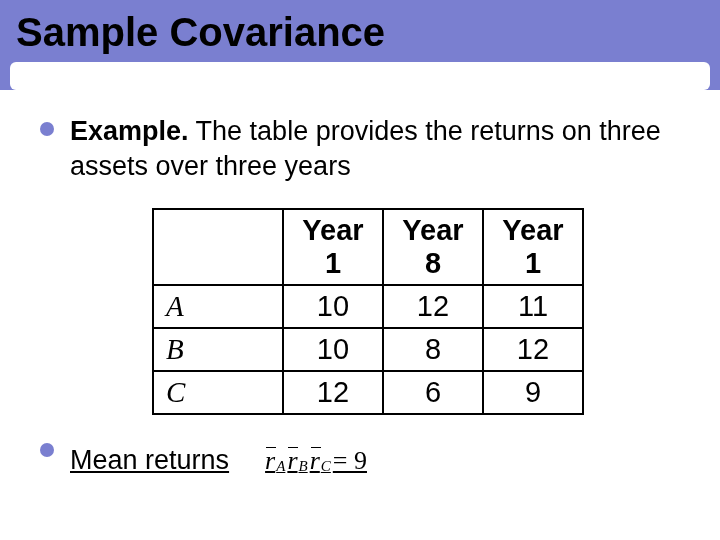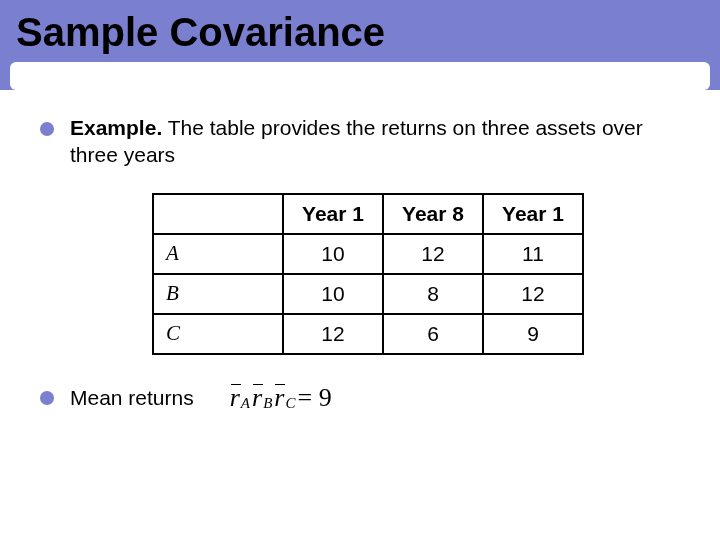--- a/index.html
+++ b/index.html
@@ -46,49 +46,49 @@
   .bullet {
     width: 14px;
     height: 14px;
     border-radius: 50%;
     background: #7a7fd0;
     margin-top: 8px;
     margin-right: 16px;
     flex-shrink: 0;
   }
   .bullet-text {
-    font-size: 21px;
+    font-size: 27px;
     line-height: 1.3;
     color: #000;
   }
   .bold { font-weight: bold; }
   table {
     border-collapse: collapse;
     margin: 8px auto 28px auto;
   }
   th, td {
     border: 2px solid #000;
-    font-size: 21px;
+    font-size: 29px;
     text-align: center;
     padding: 4px 17px;
     height: 40px;
   }
   th { font-weight: bold; }
   td.row-head {
     font-style: italic;
     font-family: "Times New Roman", serif;
     width: 130px;
     text-align: left;
     padding-left: 12px;
   }
   td.val, th.col { width: 100px; }
   th.blank { width: 130px; }
   .bullet-row2 {
     display: flex;
-    align-items: center;
+    text-decoration: underline;
   }
   .formula {
     font-family: "Times New Roman", serif;
     font-size: 26px;
     margin-left: 36px;
     display: flex;
     align-items: center;
     gap: 2px;
   }
   .rbar {

